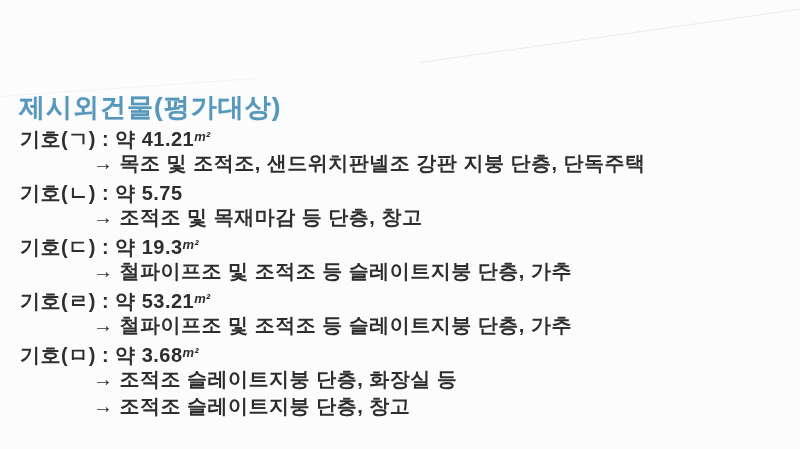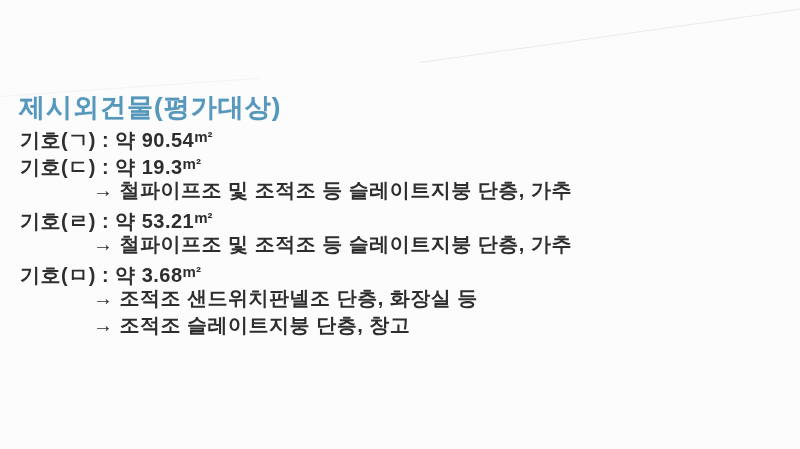--- a/index.html
+++ b/index.html
@@ -61,57 +61,61 @@
     line-height: 27px;
     font-size: 20px;
     font-weight: bold;
     color: #2e2e2e;
     white-space: nowrap;
     letter-spacing: 0.5px;
   }
   .entry-label { padding-left: 20px; }
   .entry-detail { padding-left: 93px; }
   .unit {
-    font-size: 15px;
+    font-size: 13px;
     vertical-align: 5px;
     letter-spacing: 0;
+    font-style: italic;
   }
 </style>
 </head>
 <body>
 
 <div class="page">
 
   <div class="scan-artifact-1"></div>
   <div class="scan-artifact-2"></div>
 
   <h1 class="title">제시외건물(평가대상)</h1>
 
   <div class="entries">
 
     <div>
-      <div class="line entry-label"><span>기호(ㄱ) : 약 90.54</span><span class="unit">m²</span></div>
+      <div class="line entry-label"><span>기호(ㄱ) : 약 41.21</span><span class="unit">m²</span></div>
+      <div class="line entry-detail">→ 목조 및 조적조, 샌드위치판넬조 강판 지붕 단층, 단독주택</div>
     </div>
 
     <div>
+      <div class="line entry-label"><span>기호(ㄴ) : 약 5.75</span><span class="unit"></span></div>
+      <div class="line entry-detail">→ 조적조 및 목재마감 등 단층, 창고</div>
     </div>
 
     <div>
       <div class="line entry-label"><span>기호(ㄷ) : 약 19.3</span><span class="unit">m²</span></div>
       <div class="line entry-detail">→ 철파이프조 및 조적조 등 슬레이트지붕 단층, 가추</div>
     </div>
 
     <div>
       <div class="line entry-label"><span>기호(ㄹ) : 약 53.21</span><span class="unit">m²</span></div>
       <div class="line entry-detail">→ 철파이프조 및 조적조 등 슬레이트지붕 단층, 가추</div>
     </div>
 
     <div>
       <div class="line entry-label"><span>기호(ㅁ) : 약 3.68</span><span class="unit">m²</span></div>
-      <div class="line entry-detail">→ 조적조 샌드위치판넬조 단층, 화장실 등</div>
+      <div class="line entry-detail">→ 조적조 슬레이트지붕 단층, 화장실 등</div>
     </div>
 
     <div>
       <div class="line entry-detail">→ 조적조 슬레이트지붕 단층, 창고</div>
     </div>
 
   </div>
 </div>
 
 </body></html>

